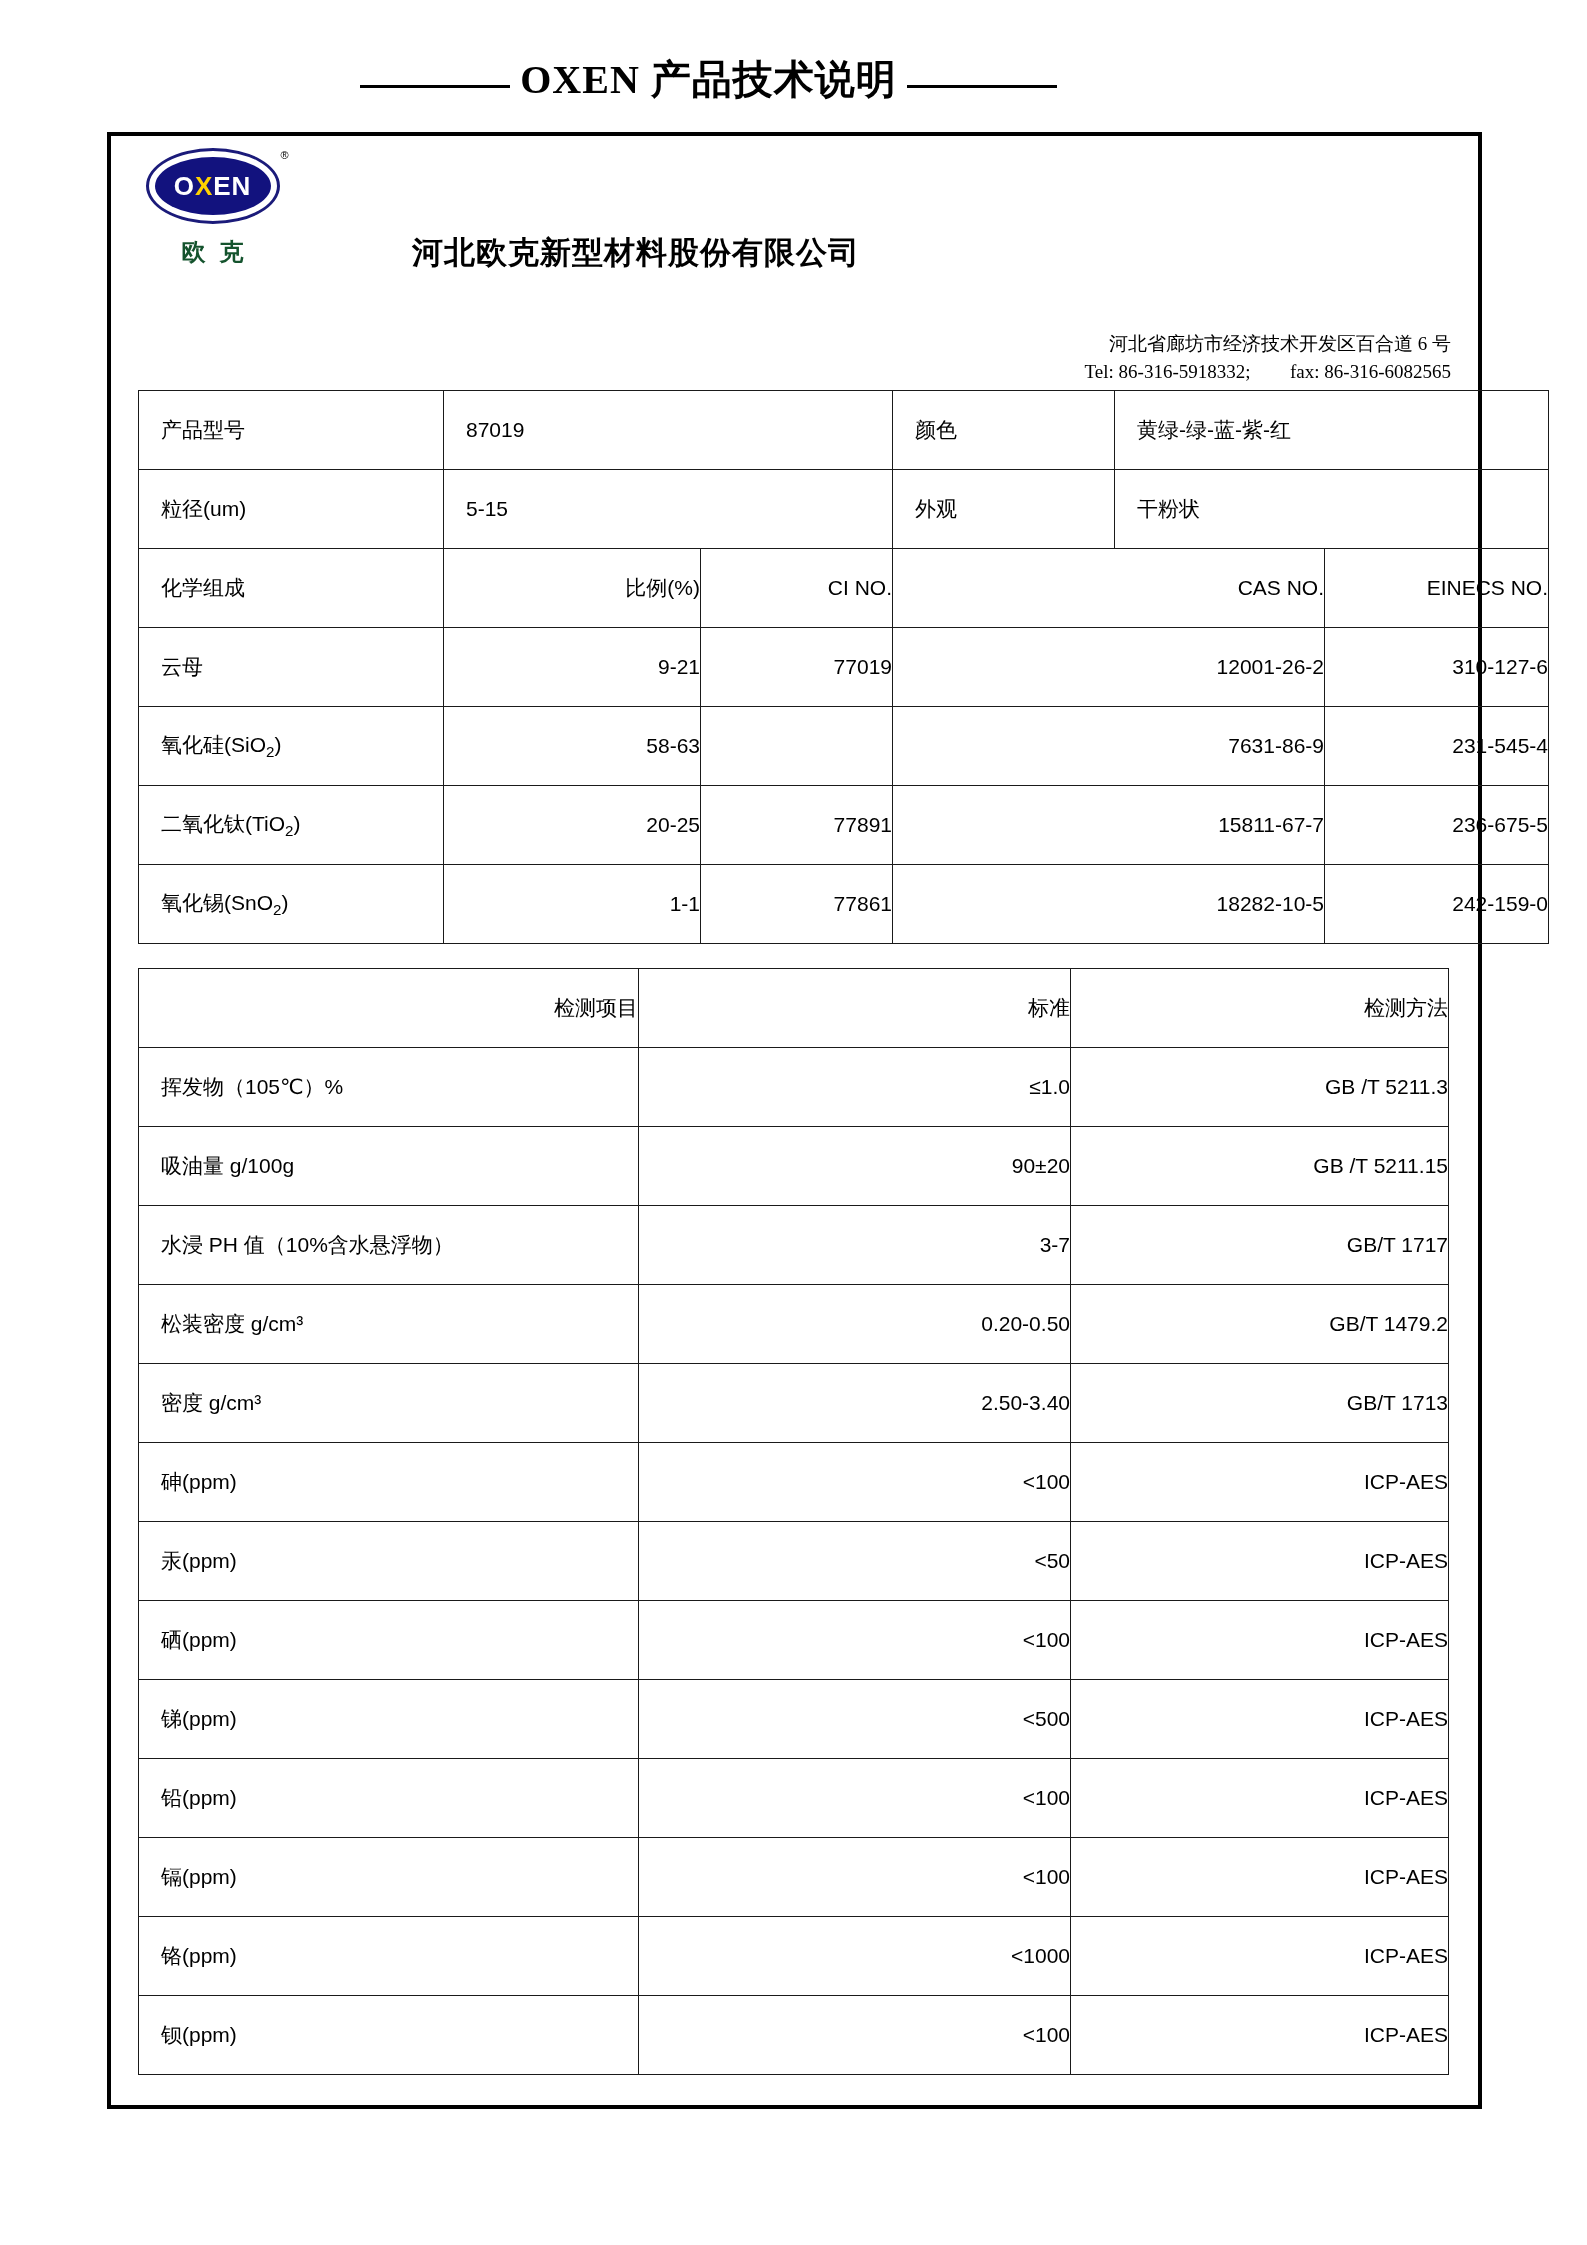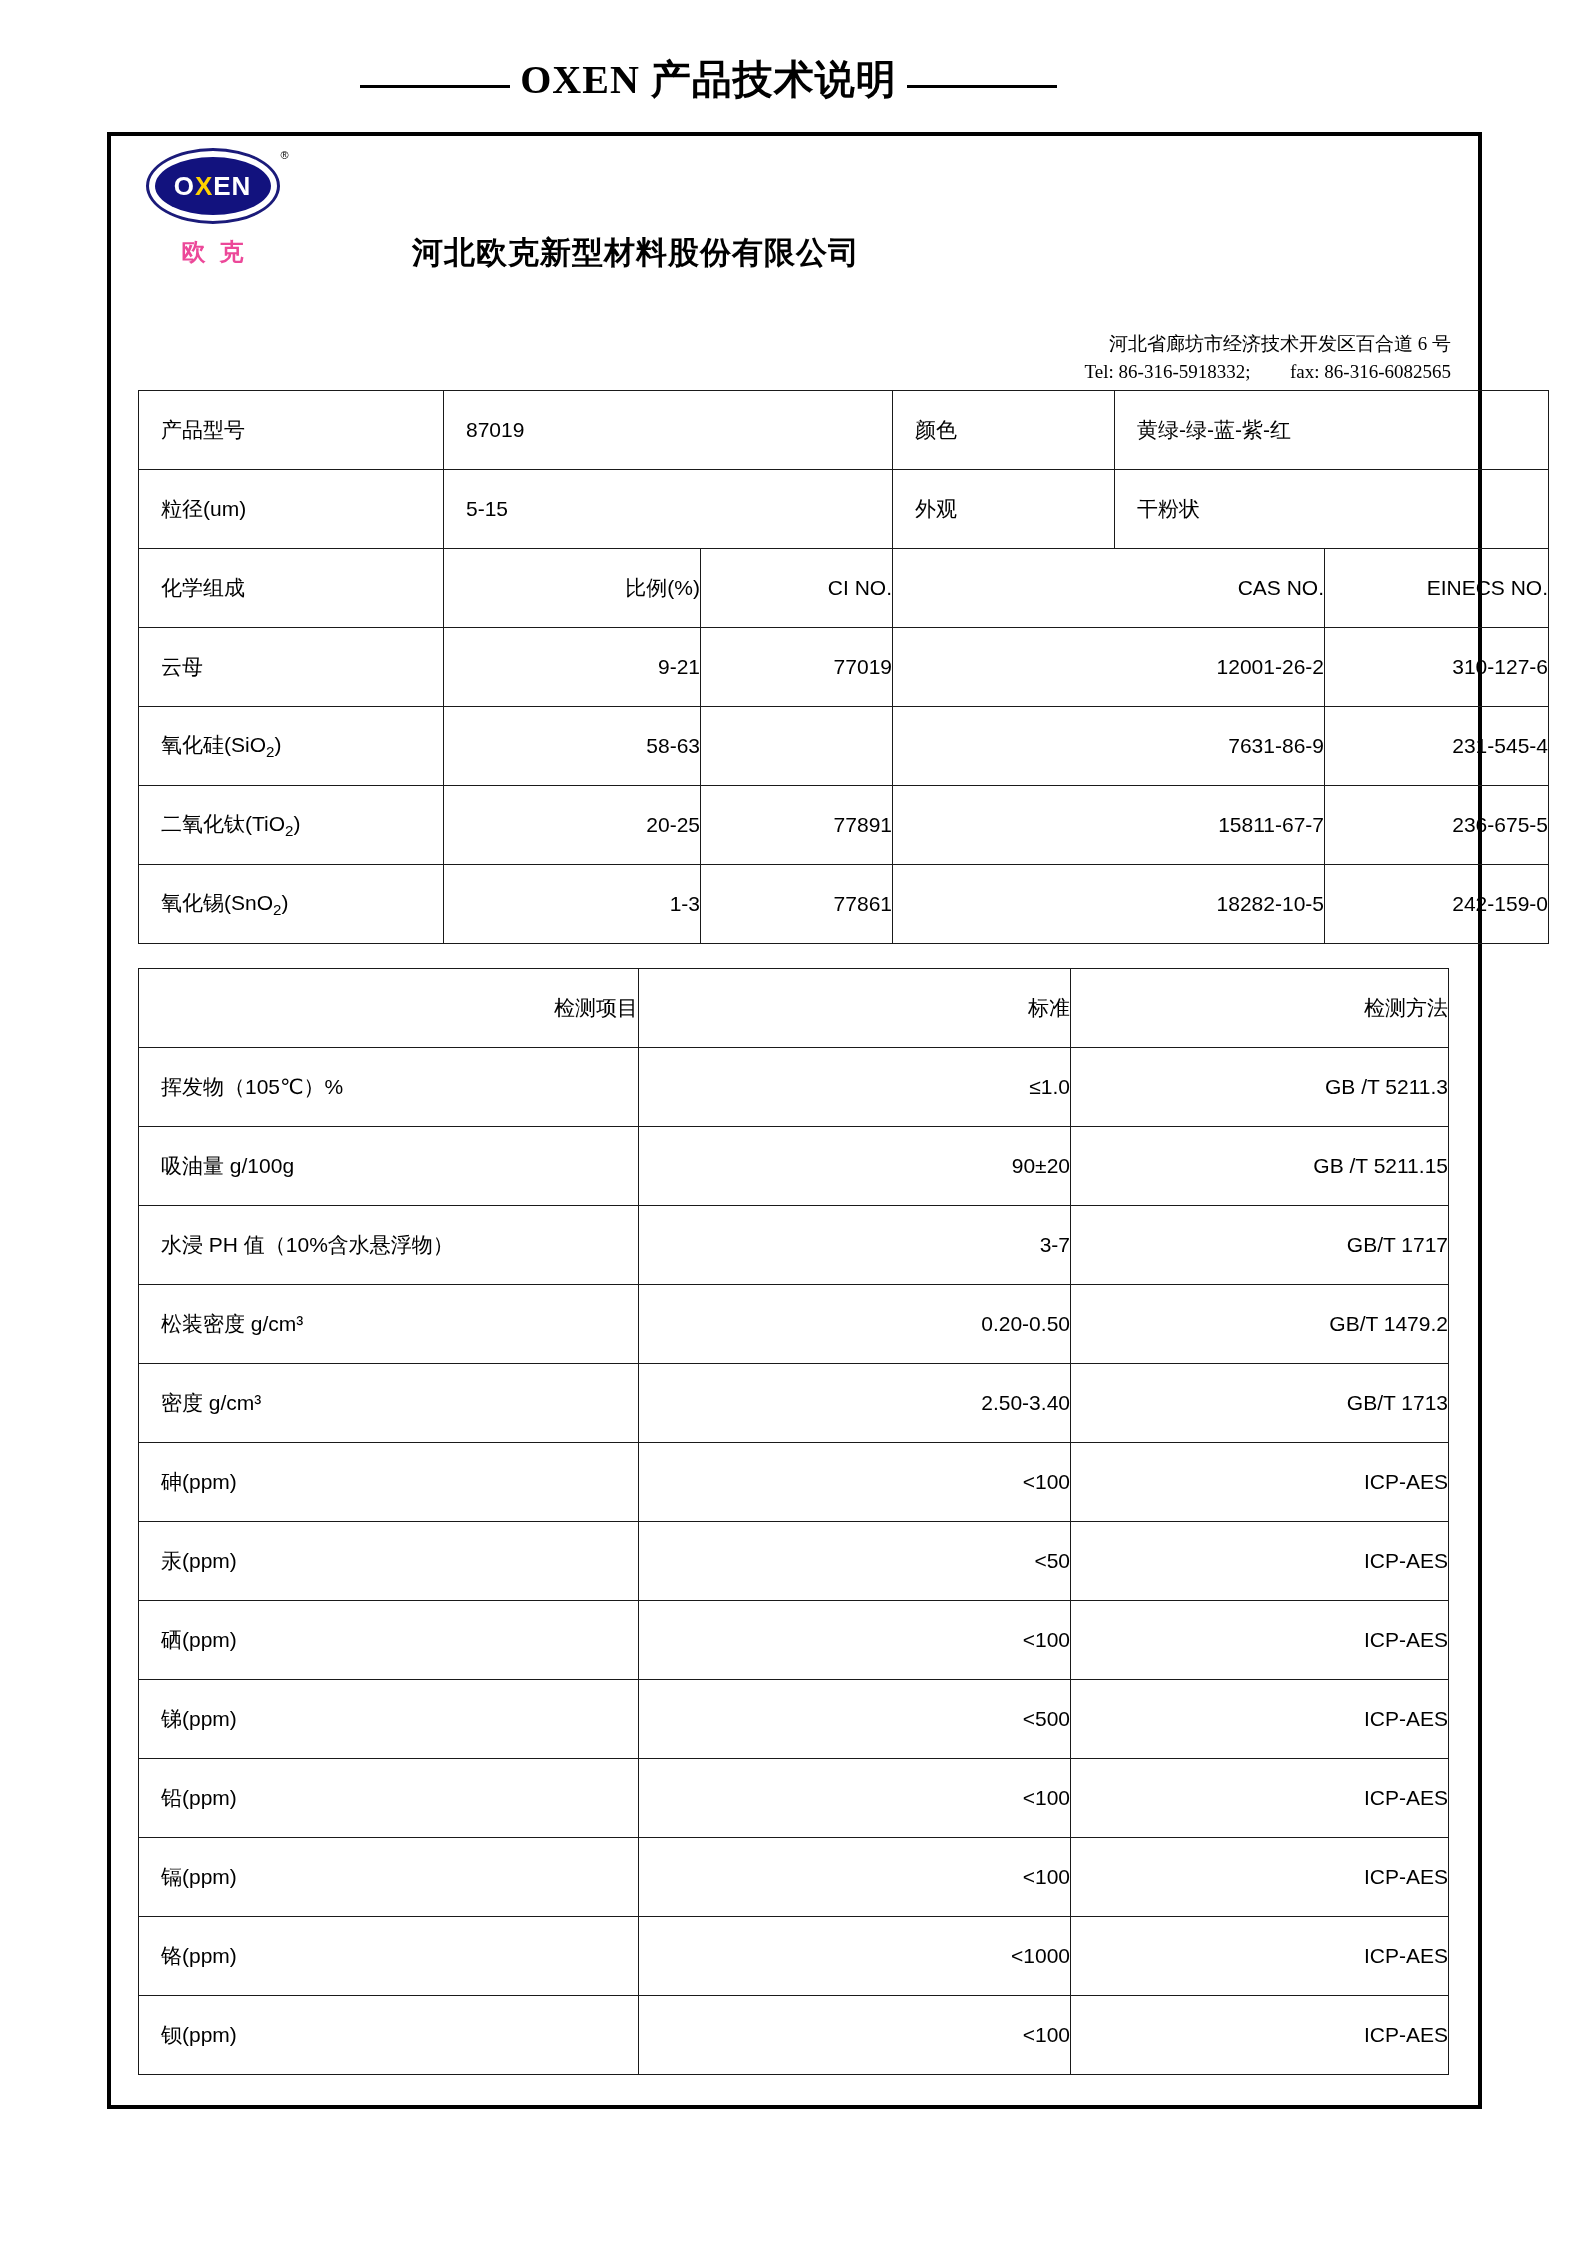--- a/index.html
+++ b/index.html
@@ -107,21 +107,21 @@
     color: #000;
     z-index: 4;
   }
   .logo-cn {
     margin-top: 12px;
     font-family: "Liberation Sans", sans-serif;
     font-weight: bold;
     font-size: 24px;
     letter-spacing: 14px;
     text-indent: 14px;
-    color: #ec4899;
+    color: #14532d;
   }
 
   
   .company-name {
     position: absolute;
     left: 412px;
     top: 232px;
     font-family: "Liberation Serif", "DejaVu Serif", serif;
     font-weight: bold;
     font-size: 31px;
@@ -252,21 +252,21 @@
       </tr>
       <tr>
         <td><span>二氧化钛(TiO</span><sub>2</sub><span>)</span></td>
         <td class="c">20-25</td>
         <td class="c">77891</td>
         <td class="c" colspan="2">15811-67-7</td>
         <td class="c">236-675-5</td>
       </tr>
       <tr>
         <td><span>氧化锡(SnO</span><sub>2</sub><span>)</span></td>
-        <td class="c">1-3</td>
+        <td class="c">1-1</td>
         <td class="c">77861</td>
         <td class="c" colspan="2">18282-10-5</td>
         <td class="c">242-159-0</td>
       </tr>
     </tbody>
   </table>
 
   <table class="table-bottom">
     <colgroup>
       <col style="width:500px">

